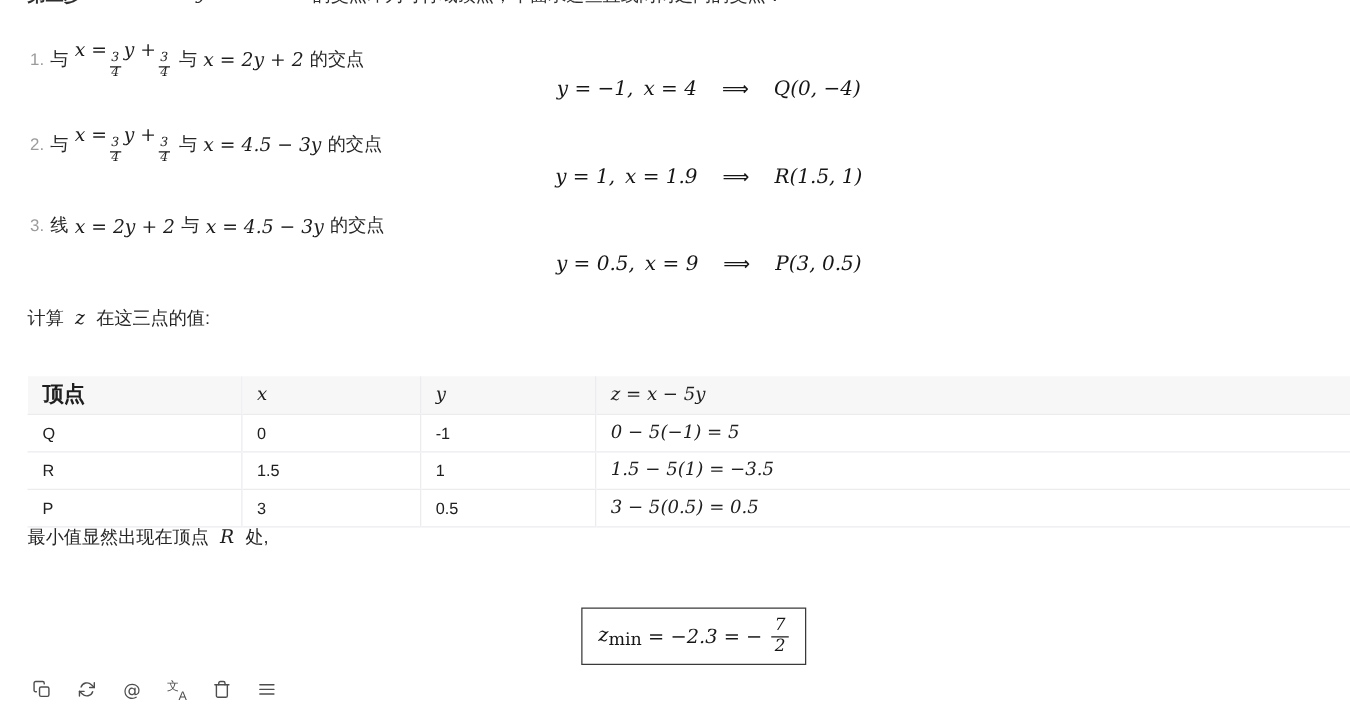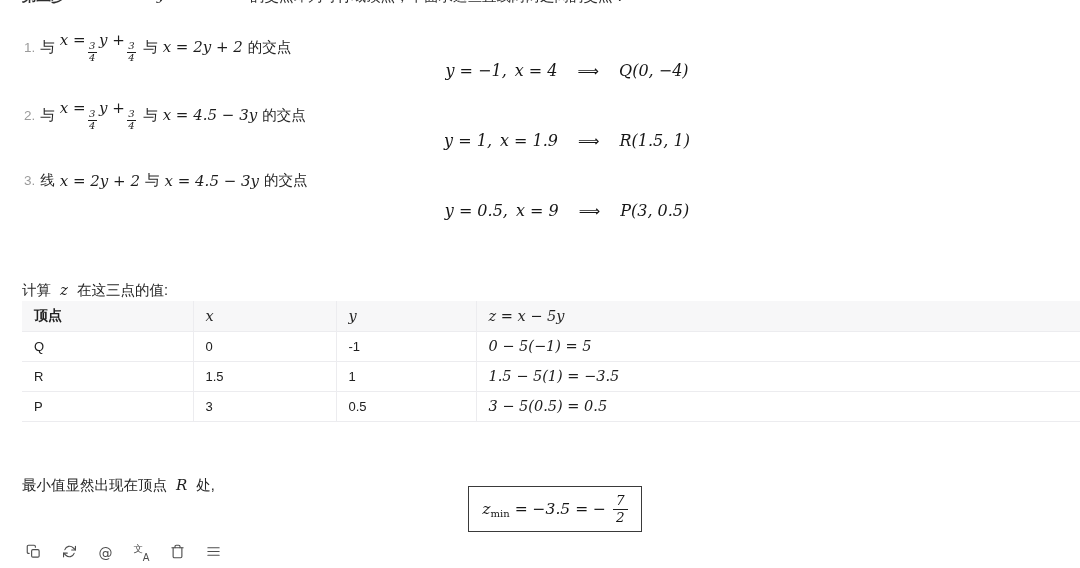--- a/index.html
+++ b/index.html
@@ -19,37 +19,37 @@
   .step { position:absolute; left:24px; font-size:14.5px; color:#262626; white-space:nowrap; display:flex; align-items:center; }
   .step .num { color:#9b9b9b; margin-right:5px; font-size:13.5px; }
   .mi { font-family:"DejaVu Serif", serif; font-style:italic; font-size:15px; color:#1d1d1d; margin:0 5px; }
   .frac { display:inline-flex; flex-direction:column; align-items:center; vertical-align:-4px; line-height:1.05; font-size:10px; font-style:italic; font-family:"DejaVu Serif", serif; margin:0 2px; }
   .frac .fn { border-bottom:1px solid #1d1d1d; padding:0 1.5px; }
   
   .eq { position:absolute; left:22px; width:1090px; text-align:center;
         font-family:"DejaVu Serif", serif; font-style:italic; font-size:16px; color:#161616; }
   .eq .imply { font-style:normal; font-family:"DejaVu Sans", sans-serif; margin:0 20px; font-size:15px; }
   
-  .para { position:absolute; left:22px; font-size:14.5px; color:#262626; white-space:nowrap;margin-top:36px; }
+  .para { position:absolute; left:22px; font-size:14.5px; color:#262626; white-space:nowrap; }
   
   .vtable { position:absolute; top:301px; left:22px; width:1060px; border-collapse:collapse; table-layout:fixed; }
   .vtable th, .vtable td { height:30px; padding:0 12px; text-align:left; vertical-align:middle;
     border-bottom:1px solid #ececef; font-weight:400; overflow:hidden; white-space:nowrap; }
-  .vtable th { background:#f7f7f8; font-size:14px; color:#1f1f1f; }
+  .vtable th { background:#f7f7f8; font-size:17px; color:#1f1f1f; }
   .vtable td { font-size:13px; color:#202020; }
   .vtable th + th, .vtable td + td { border-left:1px solid #ececef; }
   .vtable .c1 { width:171px; } .vtable .c2 { width:143px; } .vtable .c3 { width:140px; }
   .vtable th.hb { font-weight:700; }
   .vtable .mathcell { font-family:"DejaVu Serif", serif; font-style:italic; font-size:14.5px; }
   
   .box-wrap { position:absolute; top:486px; left:22px; width:1066px; display:flex; justify-content:center; }
   .result-box { border:1px solid #3a3a3a; padding:6px 13px 6px 13px;
     font-family:"DejaVu Serif", serif; font-style:italic; font-size:15.5px; color:#161616;
     display:flex; align-items:center; }
-  .result-box sub { font-style:normal; font-size:10px; vertical-align:-3px;text-align:right; }
+  .result-box sub { font-style:normal; font-size:14px; vertical-align:-3px;text-align:right; }
   .bigfrac { display:inline-flex; flex-direction:column; align-items:center; line-height:1.15; font-size:13.5px; margin-left:2px; }
   .bigfrac .fn { border-bottom:1px solid #1d1d1d; padding:0 3px; }
   
   .toolbar { position:absolute; top:544px; left:25px; display:flex; gap:19px; align-items:center; }
   .tool-btn { background:none; border:none; width:17px; height:17px; padding:0; cursor:pointer;
     color:#4d4d4d; display:flex; align-items:center; justify-content:center; }
   .tool-btn svg { stroke:#4d4d4d; fill:none; stroke-width:1.8; stroke-linecap:round; stroke-linejoin:round; }
   .at-glyph { font-size:14px; color:#4d4d4d; font-family:"DejaVu Sans", sans-serif; }
   .tr-icon { position:relative; width:16px; height:16px; display:block; }
   .tr-icon .zh { position:absolute; top:-2px; left:0; font-size:9.5px; color:#4d4d4d; }
@@ -145,30 +145,30 @@
       </tr>
       <tr>
         <td>P</td>
         <td>3</td>
         <td>0.5</td>
         <td class="mathcell">3 − 5(0.5) = 0.5</td>
       </tr>
     </tbody>
   </table>
 
-  <div class="para" style="top:440px;">
+  <div class="para" style="top:420px;">
     <span>最小值显然出现在顶点</span>
     <span class="mi">R</span>
     <span>处,</span>
   </div>
 
   <div class="box-wrap">
     <div class="result-box">
       <span><span>z</span><sub>min</sub></span>
-      <span style="margin:0 5px;">= −3.5 = −</span>
+      <span style="margin:0 5px;">= −2.3 = −</span>
       <span class="bigfrac">
         <span class="fn">7</span>
         <span class="fd">2</span>
       </span>
     </div>
   </div>
 
   <div class="toolbar">
     <button class="tool-btn">
       <span><svg width="15" height="15" viewBox="0 0 24 24">

